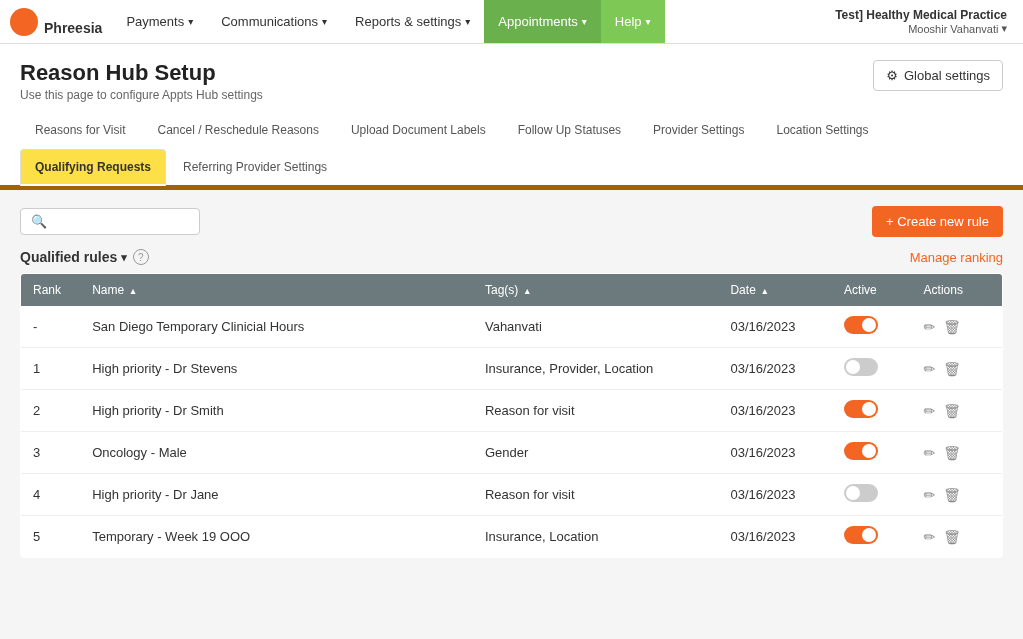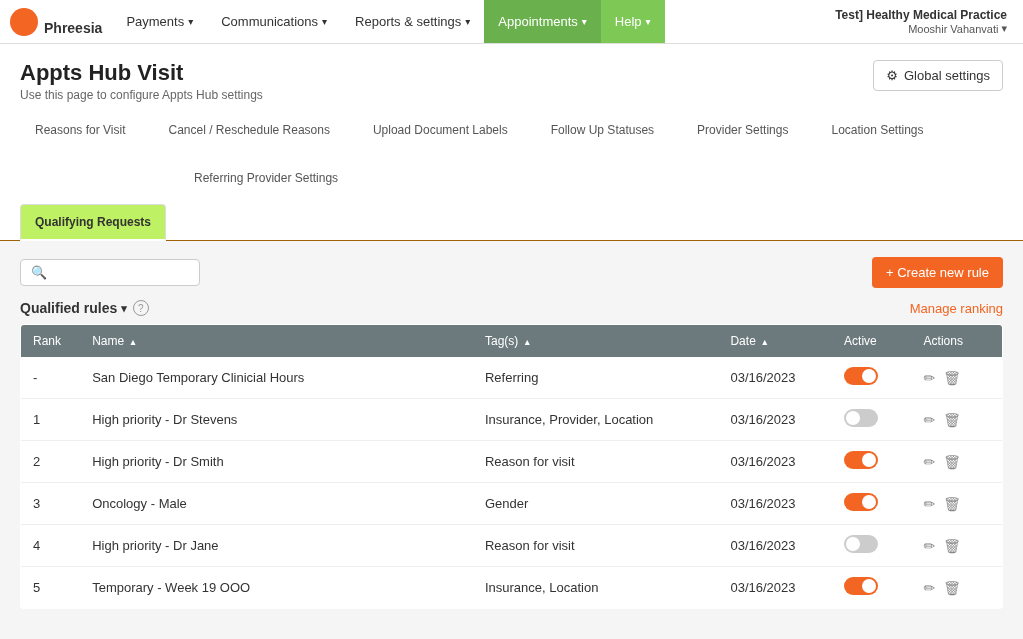--- a/index.html
+++ b/index.html
@@ -73,44 +73,43 @@
       border-radius: 4px;
       padding: 7px 12px;
       font-size: 13px;
       cursor: pointer;
       color: #333;
     }
 
     
     .tabs-bar {
       background: #fff;
-      border-bottom: 1px solid #a16207;
+      border-bottom: 5px solid #a16207;
       padding: 0 20px;
       display: flex;
       flex-wrap: wrap;
-      gap: 13px;
+      gap: 2px;
     }
     .tab-item {
       padding: 10px 14px;
       font-size: 12px;
       cursor: pointer;
       border: 1px solid transparent;
       border-bottom: none;
       color: #555;
       white-space: nowrap;
     }
     .tab-item.active {
-      background: #bef264;
+      background: #fde047;
       border-color: #ddd;
       border-bottom: 2px solid #fff;
       color: #333;
       font-weight: bold;
       border-radius: 4px 4px 0 0;
       margin-bottom: -1px;
-      margin-top: 44px;
     }
 
     
     .main-content { padding: 16px 20px; background: #f5f5f5; min-height: 500px; }
 
     
     .search-create-row {
       display: flex;
       justify-content: space-between;
       align-items: center;
@@ -285,21 +284,21 @@
     <span class="org">Test] Healthy Medical Practice</span>
     <span class="user-link">
       <span>Mooshir Vahanvati</span>
       <span>▾</span>
     </span>
   </div>
 </nav>
 
 <div class="page-header">
   <div>
-    <div class="page-title">Appts Hub Visit</div>
+    <div class="page-title">Reason Hub Setup</div>
     <div class="page-subtitle">Use this page to configure Appts Hub settings</div>
   </div>
   <button class="global-settings-btn">
     <span>⚙</span>
     <span>Global settings</span>
   </button>
 </div>
 
 <div class="tabs-bar" id="tabs-container">
     <div class="tab-item">Reasons for Visit</div>
@@ -337,21 +336,21 @@
         <th class="tags-col">Tag(s) <span class="sort-arrow">▴</span></th>
         <th class="date-col">Date <span class="sort-arrow">▴</span></th>
         <th class="active-col">Active</th>
         <th class="actions-col">Actions</th>
       </tr>
     </thead>
     <tbody id="table-body">
         <tr>
     <td>-</td>
     <td>San Diego Temporary Clinicial Hours</td>
-    <td>Referring</td>
+    <td>Vahanvati</td>
     <td>03/16/2023</td>
     <td>
       <div class="toggle">
         <div class="toggle-track on">
           <div class="toggle-thumb"></div>
         </div>
       </div>
     </td>
     <td>
       <div class="action-icons">

